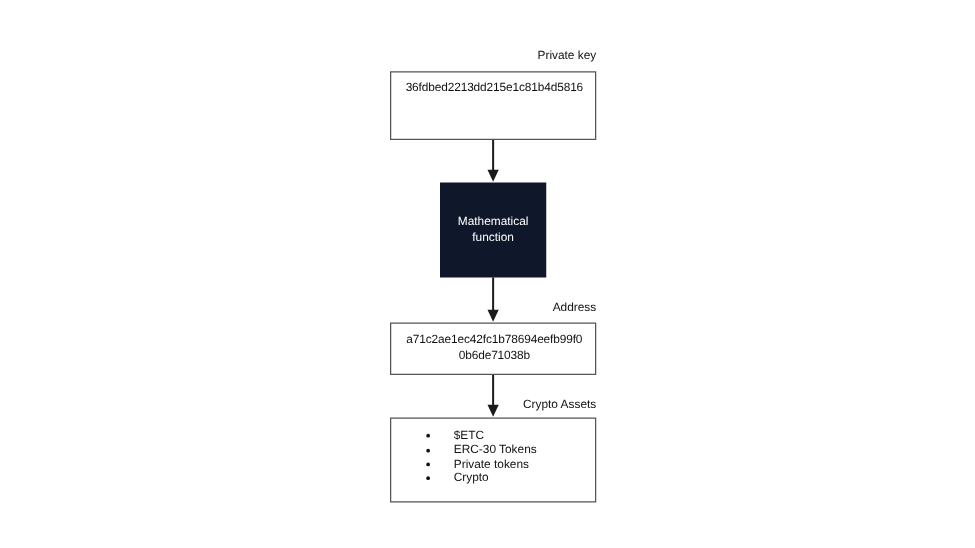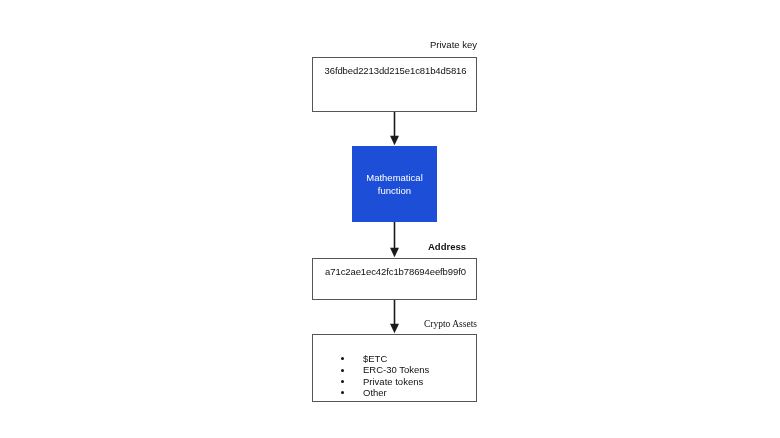--- a/index.html
+++ b/index.html
@@ -70,65 +70,63 @@
     width: 140px;
   }
 
   
   #function-box {
     position: absolute;
     left: 312px;
     top: 146px;
     width: 85px;
     height: 76px;
-    background: #1d4ed8;
+    background: #0f172a;
     display: flex;
     align-items: center;
     justify-content: center;
   }
   #function-box-label {
     color: #ffffff;
     font-size: 9.5px;
     line-height: 13px;
     text-align: center;
     width: 74px;
   }
 
   
   #address-box {
     left: 272px;
     top: 258px;
     width: 165px;
     height: 42px;
   }
   #address-label {
-    left: 286px;
+    left: 297px;
     top: 241px;
     width: 140px;
-    font-weight: bold;
   }
 
   
   #assets-box {
     left: 272px;
     top: 334px;
     width: 165px;
     height: 68px;
   }
   #assets-label {
     left: 297px;
     top: 318px;
     width: 140px;
-    font-family: Liberation Serif, serif;
   }
 
   #assets-list {
     position: absolute;
     left: 0;
-    top: 18px;
+    top: 8px;
     margin: 0;
     padding: 0;
     list-style: none;
     width: 100%;
   }
   #assets-list li {
     position: relative;
     font-size: 9.5px;
     line-height: 11.4px;
     color: #111111;
@@ -184,20 +182,21 @@
 
   <div id="function-box">
     <div id="function-box-label">Mathematical function</div>
   </div>
 
   <div class="node-label" id="address-label">Address</div>
 
   <div class="node-box" id="address-box">
     <div class="hex-text">
       <div>a71c2ae1ec42fc1b78694eefb99f0</div>
+      <div>0b6de71038b</div>
     </div>
   </div>
 
   <div class="node-label" id="assets-label">Crypto Assets</div>
 
   <div class="node-box" id="assets-box">
     <ul id="assets-list">
       <li>
         <span class="bullet"></span>
         <span>$ETC</span>
@@ -205,18 +204,18 @@
       <li>
         <span class="bullet"></span>
         <span>ERC-30 Tokens</span>
       </li>
       <li>
         <span class="bullet"></span>
         <span>Private tokens</span>
       </li>
       <li>
         <span class="bullet"></span>
-        <span>Other</span>
+        <span>Crypto</span>
       </li>
     </ul>
   </div>
 
 </div>
 
 </body></html>

